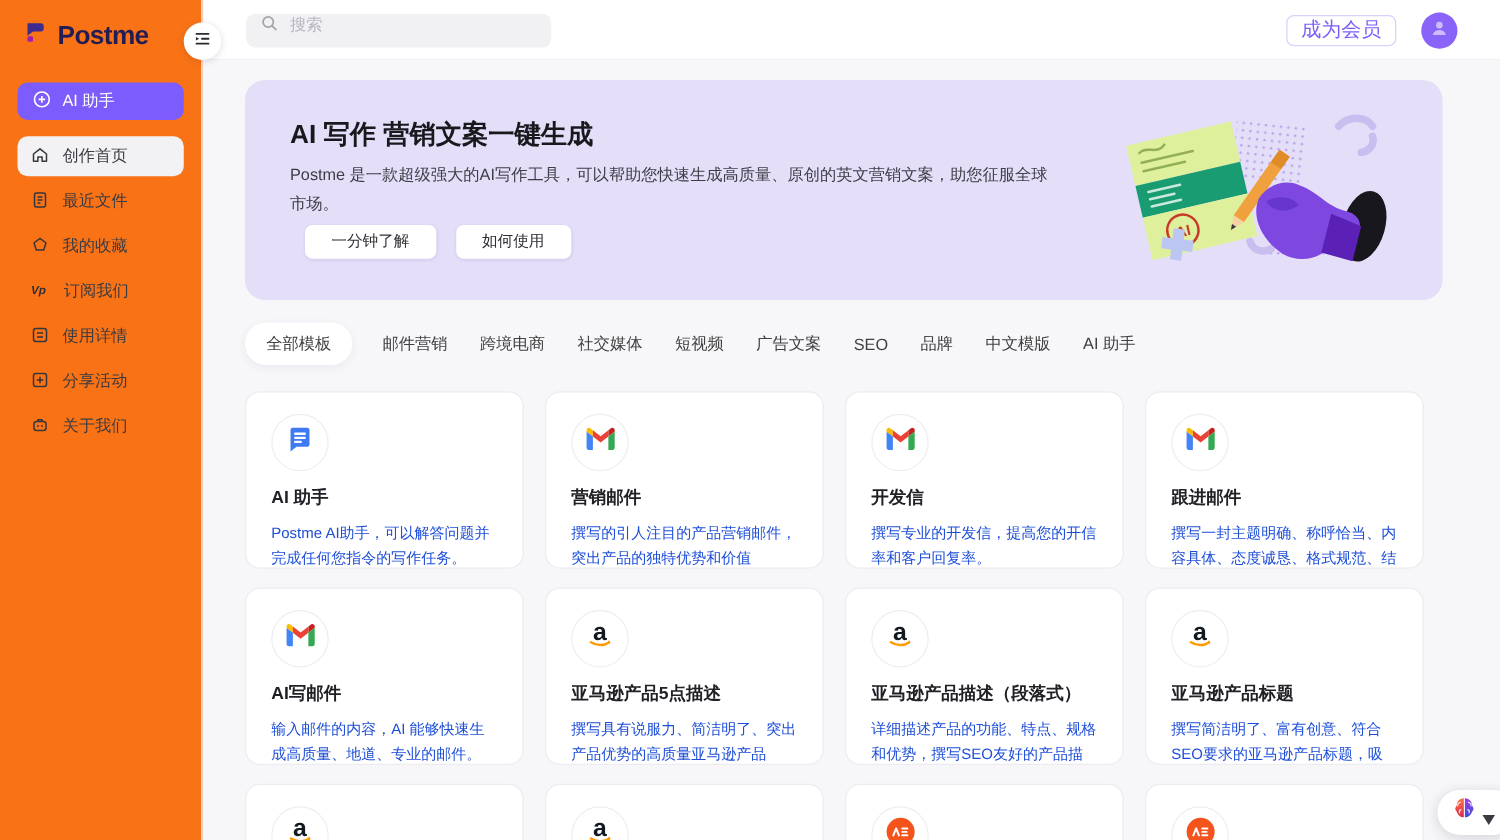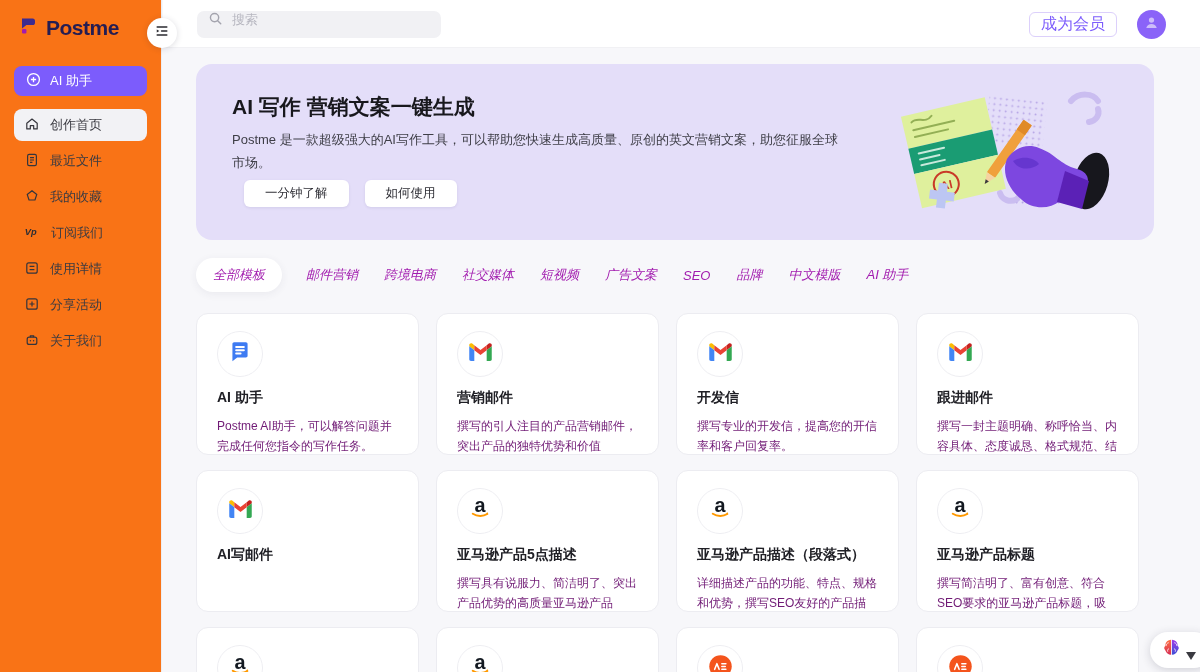--- a/index.html
+++ b/index.html
@@ -29,28 +29,28 @@
   .content { padding:16px 46px 0 33px; }
 
   .hero { height:176px; background:#e4def9; border-radius:16px; position:relative; overflow:hidden; margin-bottom:18px; }
   .hero-title { position:absolute; left:36px; top:29px; font-size:21px; font-weight:700; color:#18181d; }
   .hero-desc { position:absolute; left:36px; top:64px; width:615px; font-size:13px; line-height:1.8; color:#3e3e47; }
   .hero-buttons { position:absolute; left:48px; top:116px; display:flex; gap:16px; }
   .hero-btn { background:#fff; border:none; border-radius:6px; height:27px; padding:0 21px; font-size:12.5px; color:#2f2f36; box-shadow:0 1px 3px rgba(60,50,110,.10); cursor:pointer; font-family:inherit; }
   .hero-art { position:absolute; right:34px; top:11px; }
 
   .tabs { display:flex; align-items:center; gap:22px; margin-bottom:21px; }
-  .tab { font-size:13px; color:#a21caf; padding:8px 2px; border-radius:18px; white-space:nowrap; cursor:pointer;font-style:italic; }
+  .tab { font-size:13px; color:#404040; padding:8px 2px; border-radius:18px; white-space:nowrap; cursor:pointer; }
   .tab.active { background:#fff; padding:8px 17px; box-shadow:0 2px 8px rgba(50,50,90,.07); }
 
   .grid { display:grid; grid-template-columns:repeat(4,223px); gap:15px 17px; }
   .card { width:223px; height:142px; background:#fff; border:1px solid #ececf1; border-radius:12px; padding:17px 20px; overflow:hidden; cursor:pointer; }
   .card-icon { width:46px; height:46px; border-radius:50%; border:1px solid #eeeef2; display:flex; align-items:center; justify-content:center; margin-bottom:12px; background:#fff; }
   .card-title { font-size:14px; font-weight:700; color:#202026; margin-bottom:10px; }
-  .card-desc { font-size:12px; color:#701a75; line-height:1.65; }
+  .card-desc { font-size:12px; color:#1d4ed8; line-height:1.65; }
 
   .fab { position:absolute; right:-12px; bottom:4px; width:62px; height:36px; background:#fff; border-radius:18px; box-shadow:0 2px 10px rgba(40,40,60,.18); display:flex; align-items:center; padding-left:9px; z-index:5; cursor:pointer; }
   .cursor-arrow { position:absolute; left:1186px; top:652px; width:0; height:0; border-left:5px solid transparent; border-right:5px solid transparent; border-top:8px solid #3a3a40; z-index:7; }
 </style>
 </head>
 <body>
 
 <div class="sidebar">
   <div class="logo">
     <span>
@@ -308,20 +308,21 @@
           <path fill="#FBBC04" d="M2 6.5 6.5 10V5.5L4.6 4.1C3.5 3.3 2 4.1 2 5.4z"></path>
           <path fill="#C5221F" d="M22 6.5 17.5 10V5.5l1.9-1.4c1.1-.8 2.6 0 2.6 1.3z"></path>
           <path fill="#4285F4" d="M2 6.5V18c0 .8.7 1.5 1.5 1.5h3V10L2 6.5z"></path>
           <path fill="#34A853" d="M22 6.5V18c0 .8-.7 1.5-1.5 1.5h-3V10L22 6.5z"></path>
           <path fill="#EA4335" d="M6.5 5.5 12 9.7l5.5-4.2V10L12 14.2 6.5 10z"></path>
         </svg>
       </span>
 
     </div>
     <div class="card-title">AI写邮件</div>
+    <div class="card-desc">输入邮件的内容，AI 能够快速生成高质量、地道、专业的邮件。</div>
   </div>
         <div class="card">
     <div class="card-icon">
 
       <span>
         <svg width="28" height="28" viewBox="0 0 24 24">
           <text x="12" y="14.5" text-anchor="middle" font-size="17" font-weight="bold" fill="#131921" font-family="Liberation Sans,sans-serif">a</text>
           <path d="M5.8 16.1c3.9 2.5 9 2.5 12.4.2" stroke="#FF9900" stroke-width="1.7" fill="none" stroke-linecap="round"></path>
           <path d="M18.2 14.6l1 1.8-2 .2z" fill="#FF9900"></path>
         </svg>

